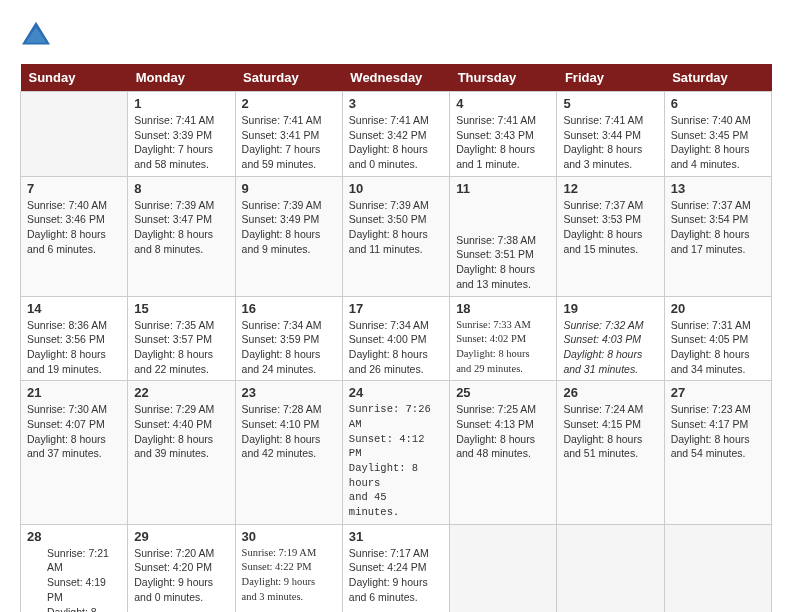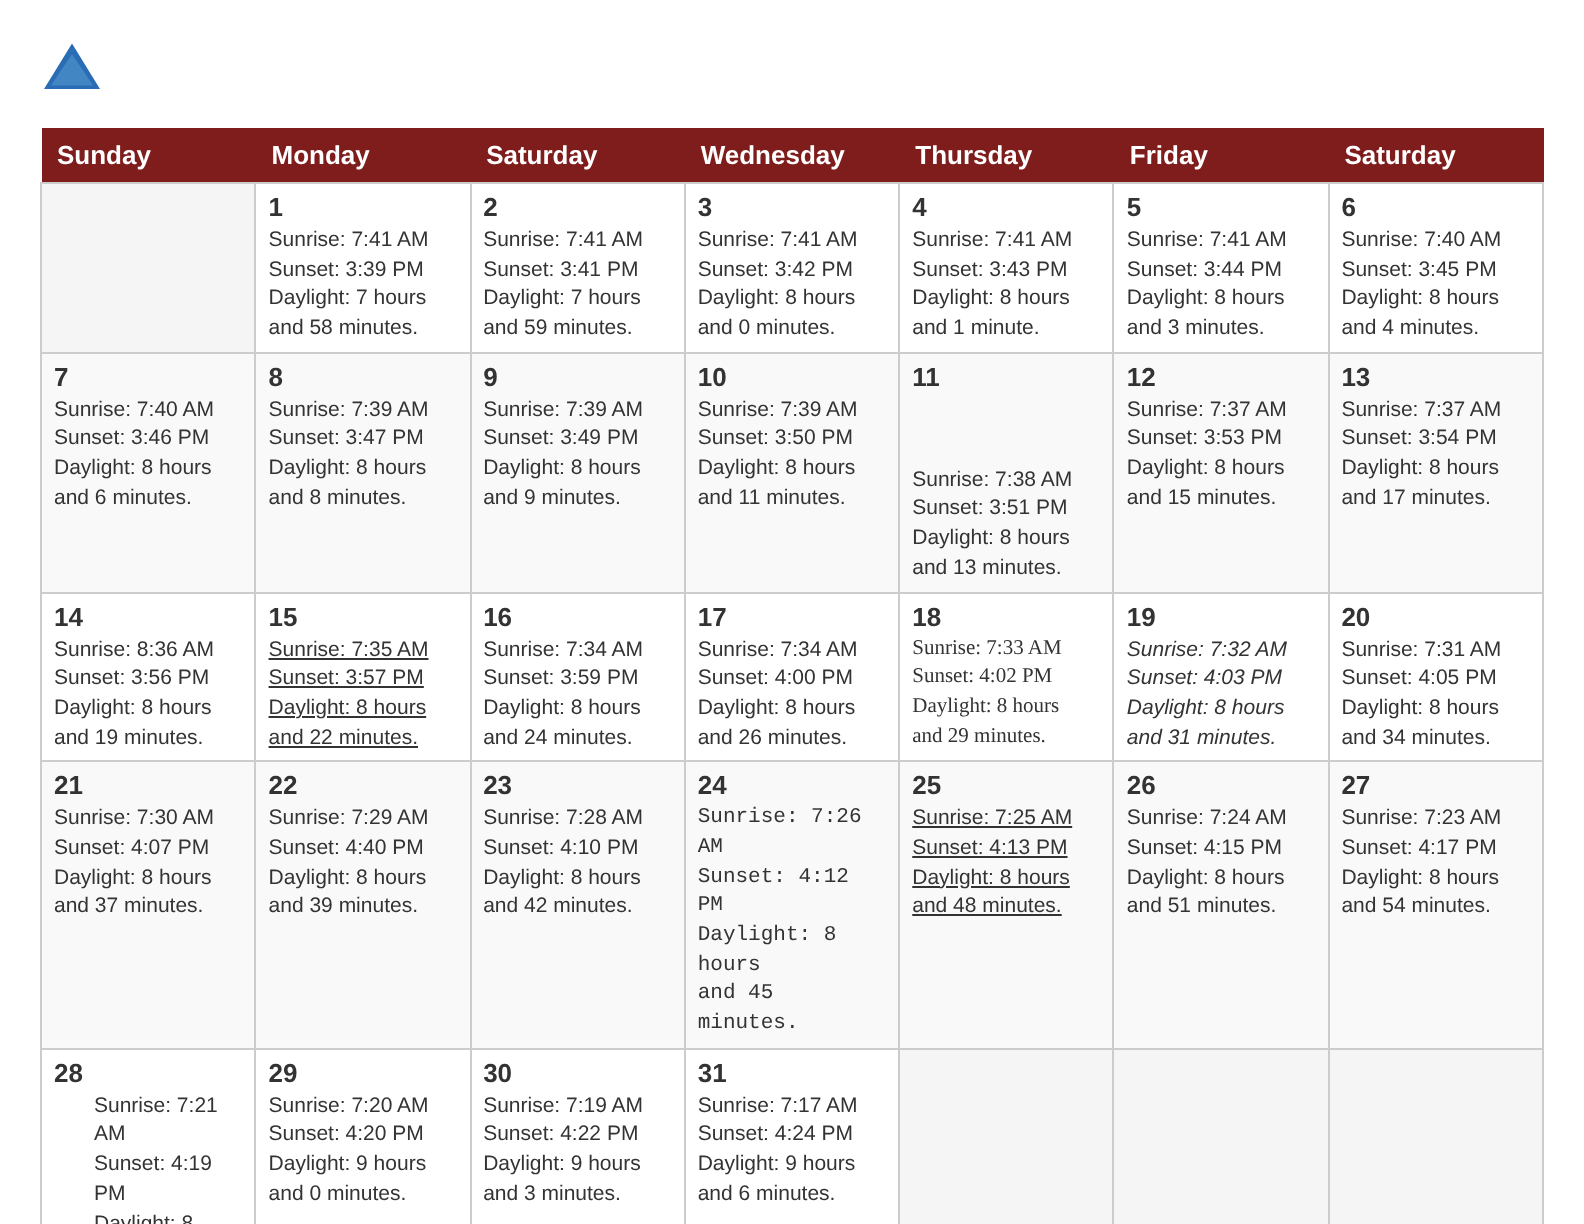--- a/index.html
+++ b/index.html
@@ -226,21 +226,21 @@
       <tr>
         <td>
           <span class="day-number">14</span>
           <div class="day-detail" style="white-space: pre-line;">Sunrise: 8:36 AM
 Sunset: 3:56 PM
 Daylight: 8 hours
 and 19 minutes.</div>
         </td>
         <td>
           <span class="day-number">15</span>
-          <div class="day-detail" style="white-space: pre-line; text-decoration: underline;">Sunrise: 7:35 AM
+          <div class="day-detail" style="white-space: pre-line;">Sunrise: 7:35 AM
 Sunset: 3:57 PM
 Daylight: 8 hours
 and 22 minutes.</div>
         </td>
         <td>
           <span class="day-number">16</span>
           <div class="day-detail" style="white-space: pre-line;">Sunrise: 7:34 AM
 Sunset: 3:59 PM
 Daylight: 8 hours
 and 24 minutes.</div>
@@ -298,21 +298,21 @@
         </td>
         <td>
           <span class="day-number">24</span>
           <div class="day-detail" style="white-space: pre-line; font-family: Liberation Mono, monospace;">Sunrise: 7:26 AM
 Sunset: 4:12 PM
 Daylight: 8 hours
 and 45 minutes.</div>
         </td>
         <td>
           <span class="day-number">25</span>
-          <div class="day-detail" style="white-space: pre-line; text-decoration: underline;">Sunrise: 7:25 AM
+          <div class="day-detail" style="white-space: pre-line;">Sunrise: 7:25 AM
 Sunset: 4:13 PM
 Daylight: 8 hours
 and 48 minutes.</div>
         </td>
         <td>
           <span class="day-number">26</span>
           <div class="day-detail" style="white-space: pre-line;">Sunrise: 7:24 AM
 Sunset: 4:15 PM
 Daylight: 8 hours
 and 51 minutes.</div>
@@ -335,21 +335,21 @@
         </td>
         <td>
           <span class="day-number">29</span>
           <div class="day-detail" style="white-space: pre-line;">Sunrise: 7:20 AM
 Sunset: 4:20 PM
 Daylight: 9 hours
 and 0 minutes.</div>
         </td>
         <td>
           <span class="day-number">30</span>
-          <div class="day-detail" style="white-space: pre-line;">Sunrise: 7:19 AM
+          <div class="day-detail" style="white-space: pre-line; font-family: Liberation Serif, serif;">Sunrise: 7:19 AM
 Sunset: 4:22 PM
 Daylight: 9 hours
 and 3 minutes.</div>
         </td>
         <td>
           <span class="day-number">31</span>
           <div class="day-detail" style="white-space: pre-line;">Sunrise: 7:17 AM
 Sunset: 4:24 PM
 Daylight: 9 hours
 and 6 minutes.</div>

